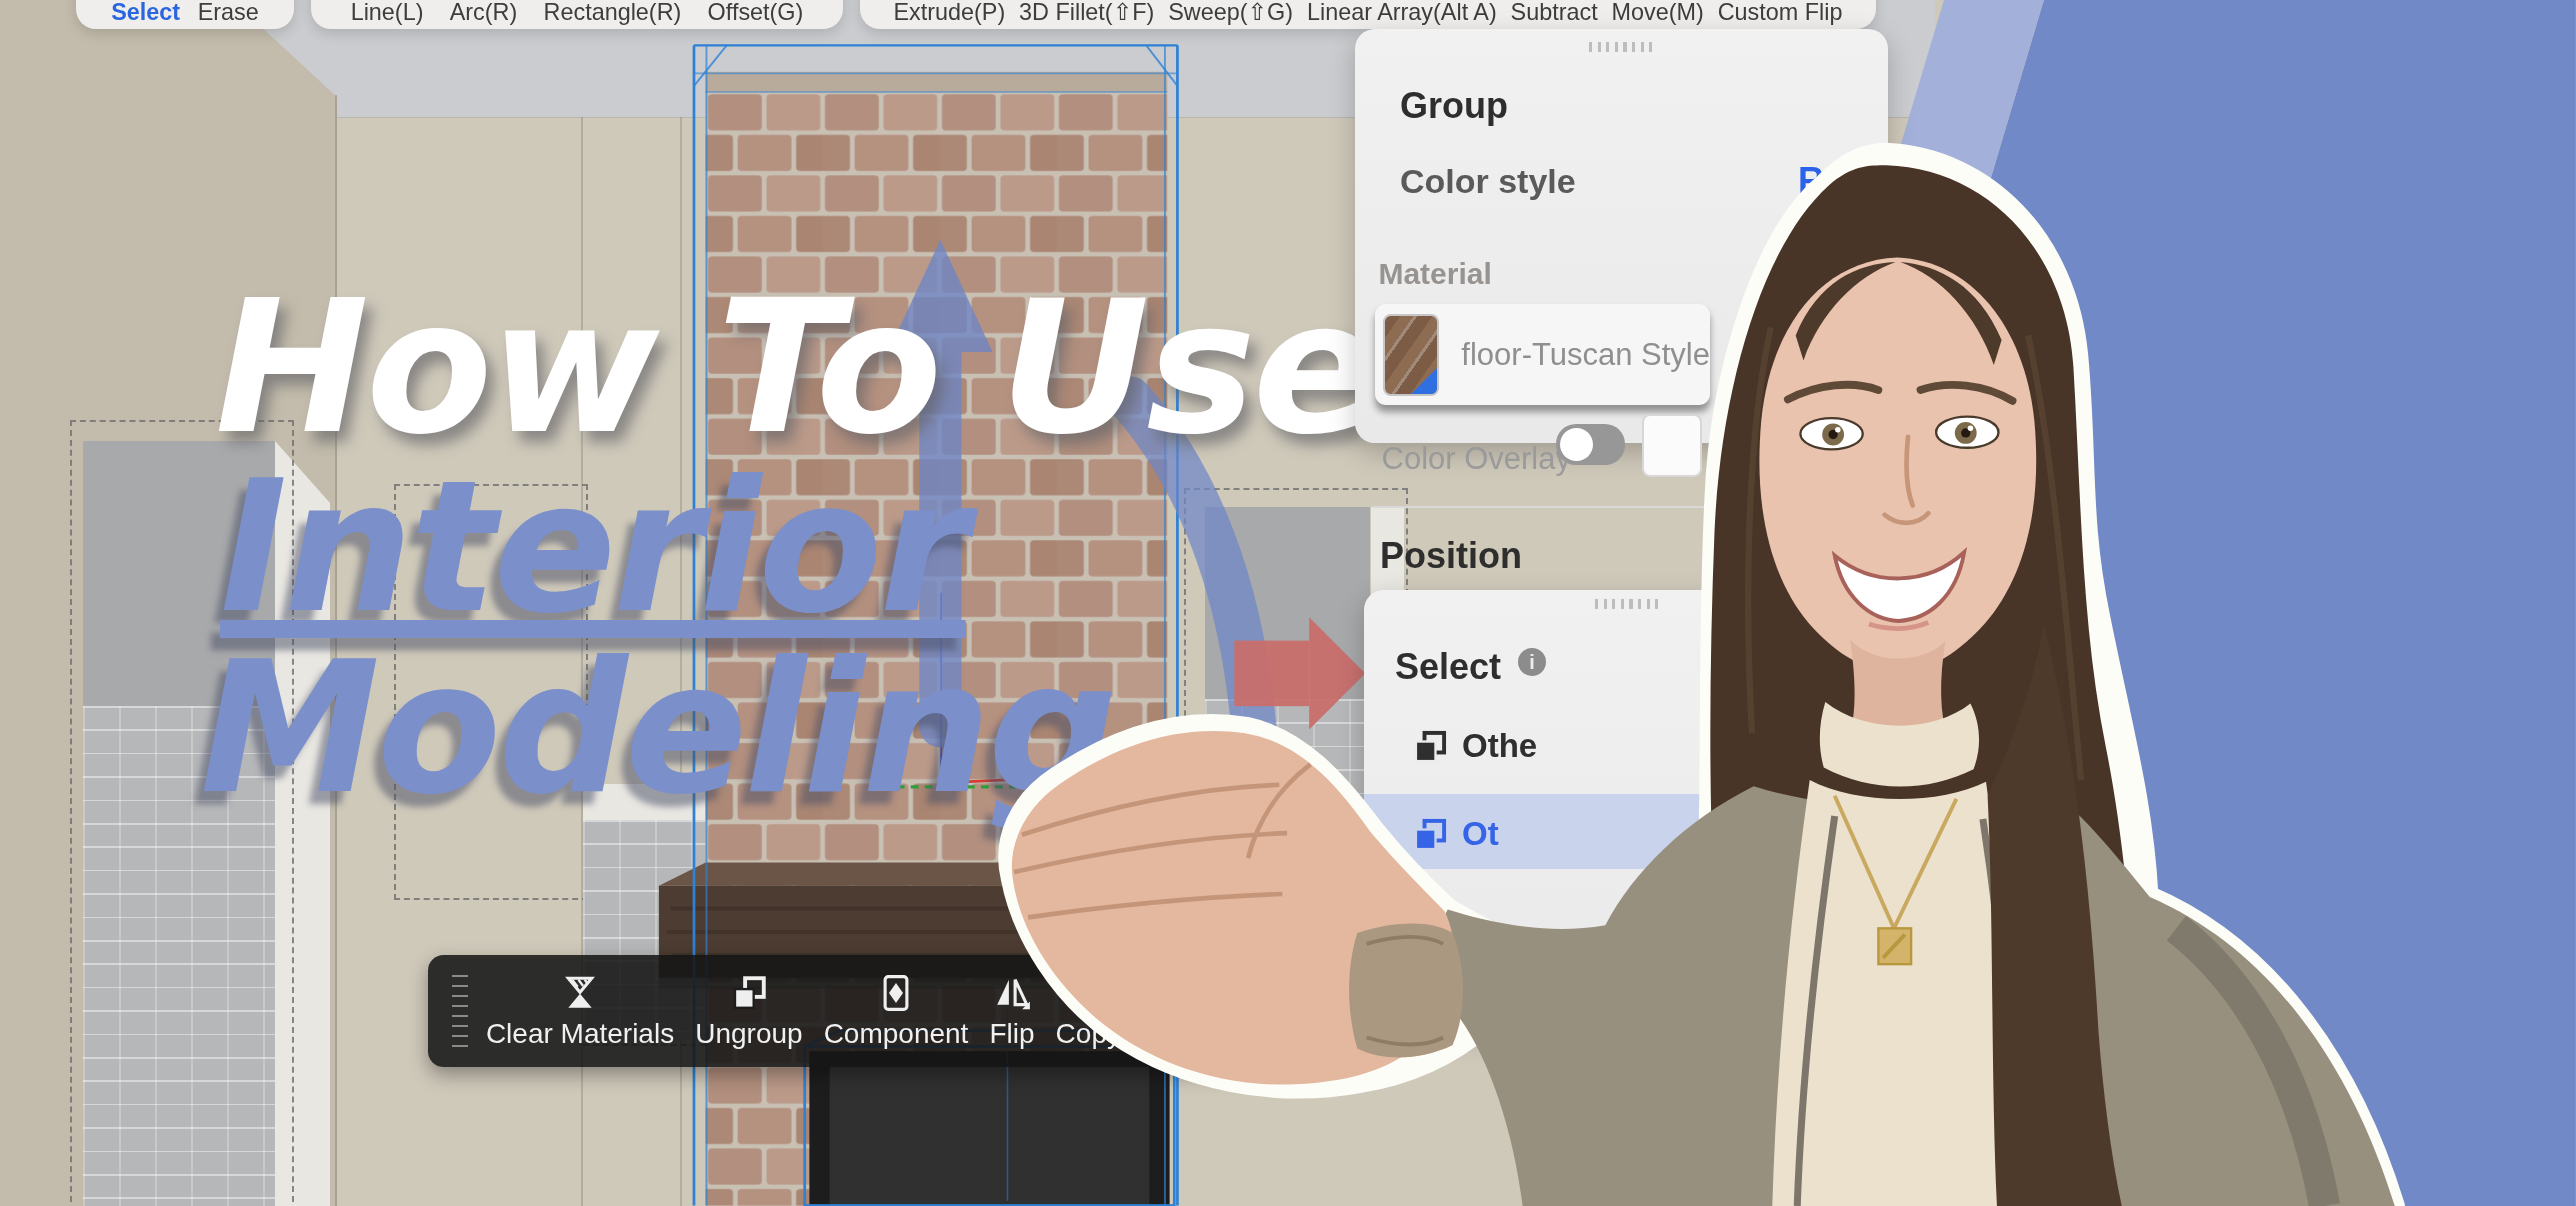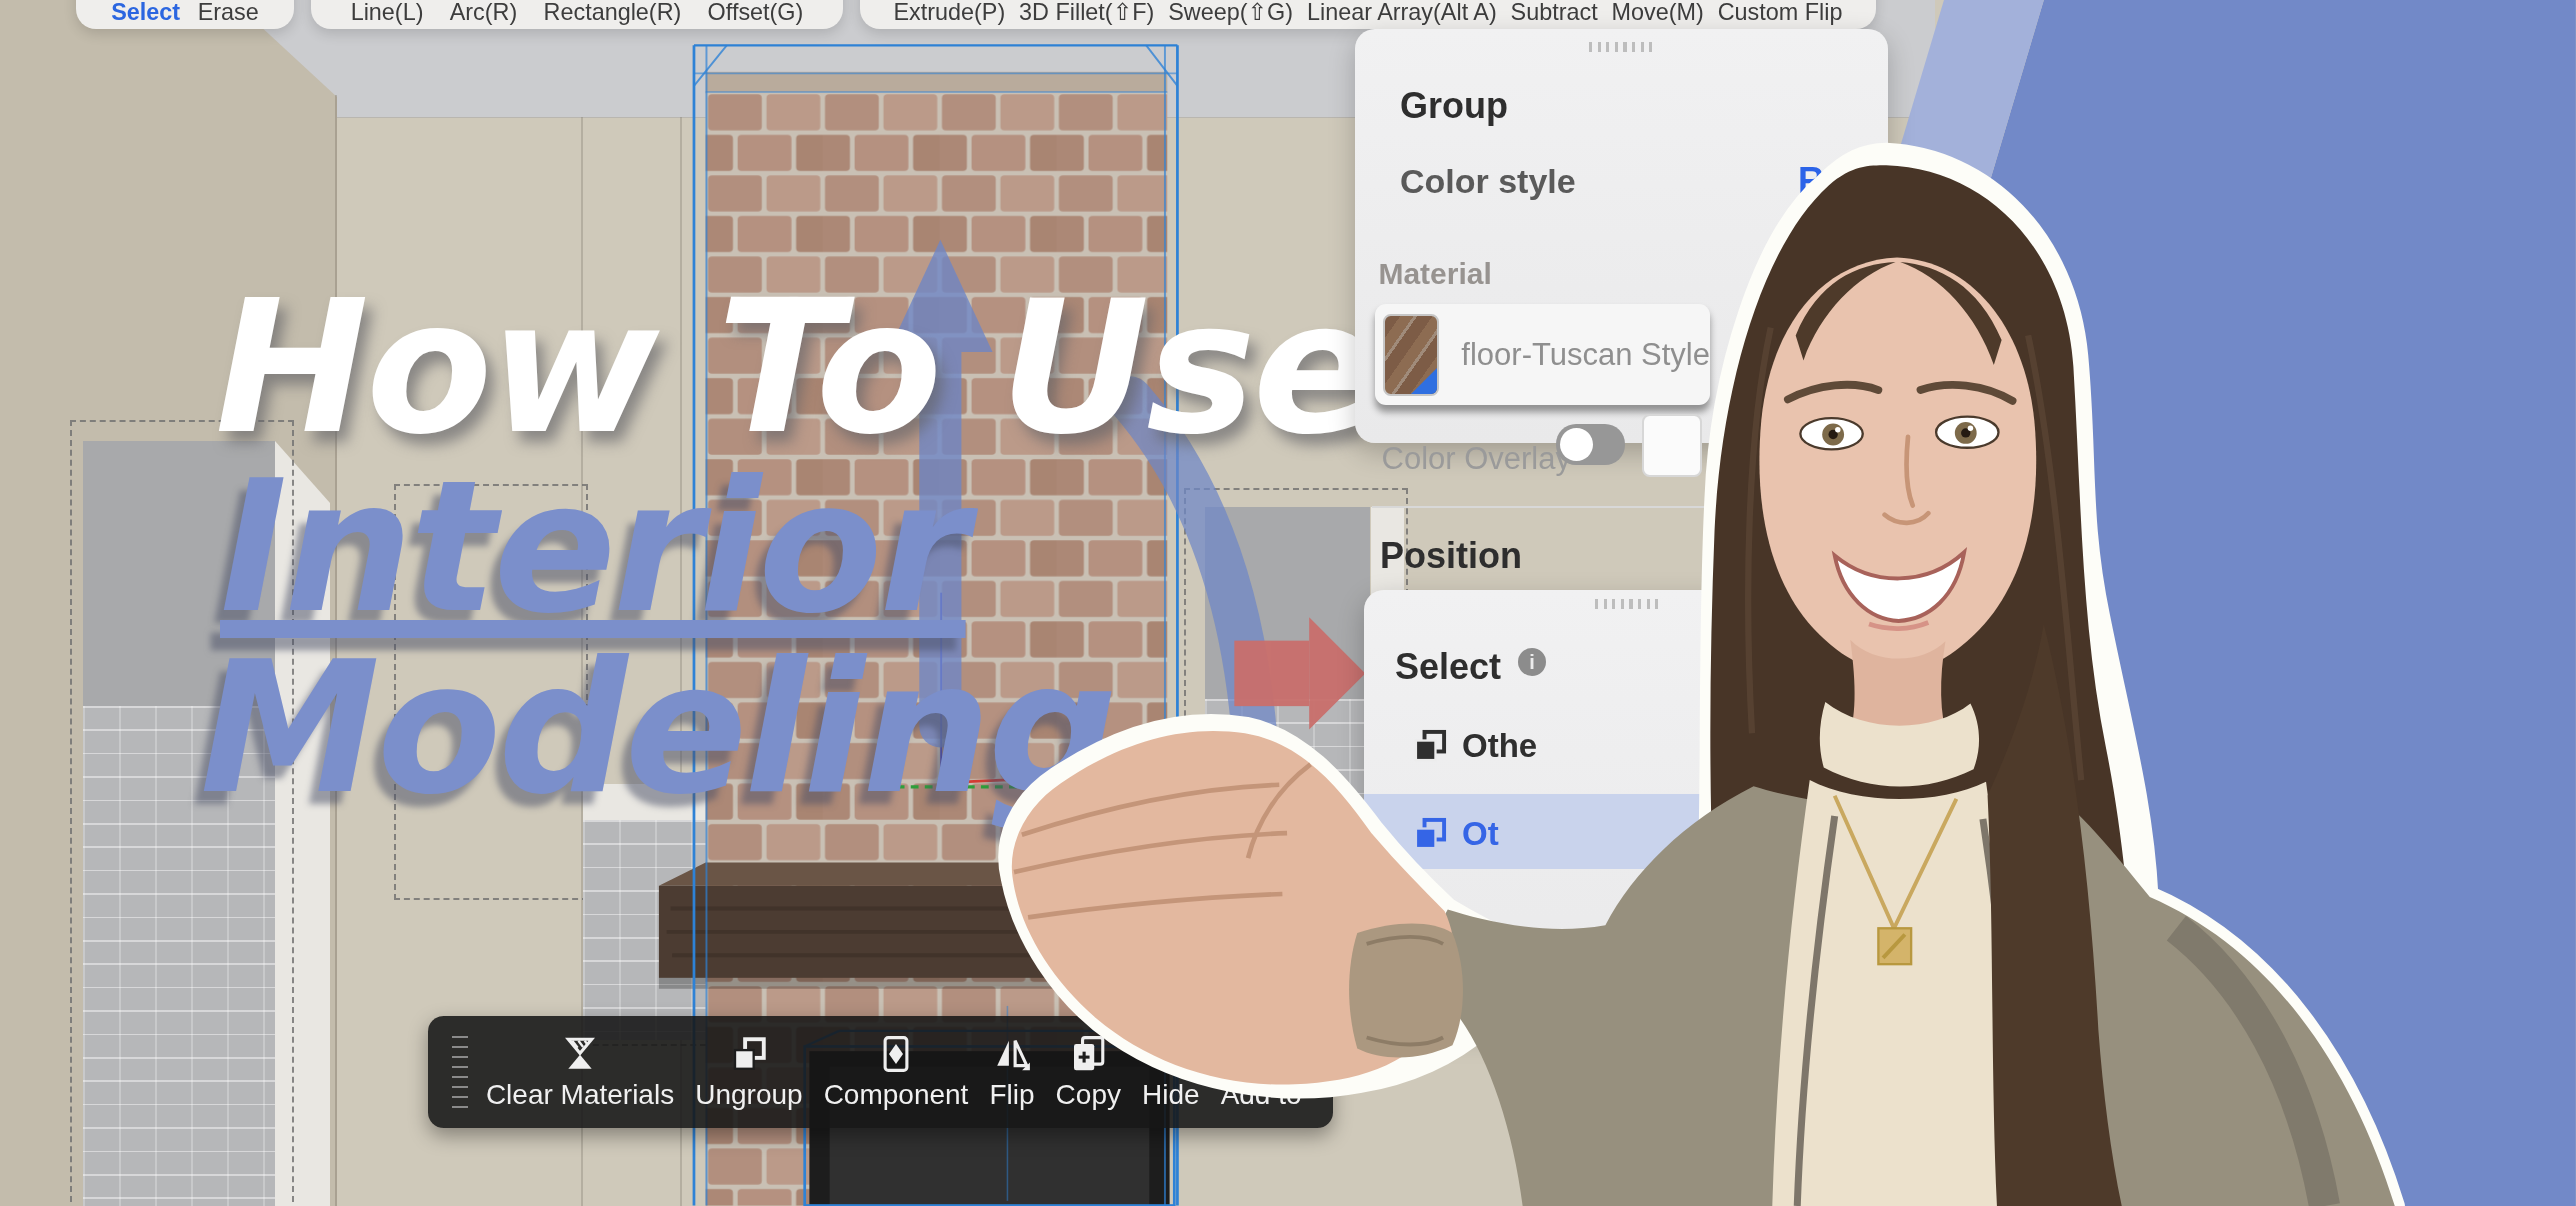--- a/index.html
+++ b/index.html
@@ -55,29 +55,29 @@
       border-left:26.5px solid transparent;border-bottom:26.5px solid #2f6fe0;}
   #material-name{font-size:31px;color:#8f8f8f;margin-left:22px;white-space:nowrap;}
   #coloroverlay-label{position:absolute;left:26.5px;top:412px;font-size:31px;color:#9a9a9a;}
   #overlay-toggle{position:absolute;left:201px;top:395px;width:69px;height:41px;border-radius:20px;background:#979797;}
   #overlay-toggle .knob{position:absolute;left:3.9px;top:3.9px;width:33px;height:33px;border-radius:50%;background:#fff;}
   #color-swatch{position:absolute;left:287px;top:385px;width:56px;height:59px;background:#fbfbfb;
       border:2.3px solid #d7d7d7;border-radius:7.8px;}
   #panel-divider{position:absolute;left:17px;right:55px;top:477px;height:1.6px;background:#d8d8d8;}
 
   
-  .g-item{position:absolute;display:flex;align-items:center;gap:14px;}
+  .g-item{position:absolute;display:flex;align-items:flex-end;gap:14px;}
   .g-item .lbl{font-size:33px;font-weight:bold;color:#2f2f2f;white-space:nowrap;}
   .g-item.selected .lbl{color:#3565e6;}
   #g-selected-row{position:absolute;left:0;top:204px;width:100%;height:75px;background:#c9d3ec;}
   #info-badge{position:absolute;left:154px;top:58px;width:28px;height:28px;border-radius:50%;
       background:#8c8c8c;color:#ececec;font-size:20px;font-weight:bold;text-align:center;line-height:28px;}
 
   
-  #bottom-toolbar{left:428px;top:1016px;width:905px;height:112px;background:rgba(22,22,22,.88);
+  #bottom-toolbar{left:428px;top:955px;width:905px;height:112px;background:rgba(22,22,22,.88);
       border-radius:15.6px;box-shadow:0 7.8px 19px rgba(0,0,0,.35);display:flex;align-items:center;
       padding:0 24px;box-sizing:border-box;gap:6.2px;}
   #bt-handle{width:15.6px;height:72px;flex:0 0 auto;margin-right:4.7px;
       background:repeating-linear-gradient(180deg,#8a8a8a 0 2.3px,transparent 2.3px 10px);}
   .bt-item{flex:1 1 auto;display:flex;flex-direction:column;align-items:center;gap:4.7px;cursor:pointer;}
   .bt-item .bt-label{font-size:28px;color:#f0f0f0;white-space:nowrap;}
 
   
   svg{display:block;}
 </style>

